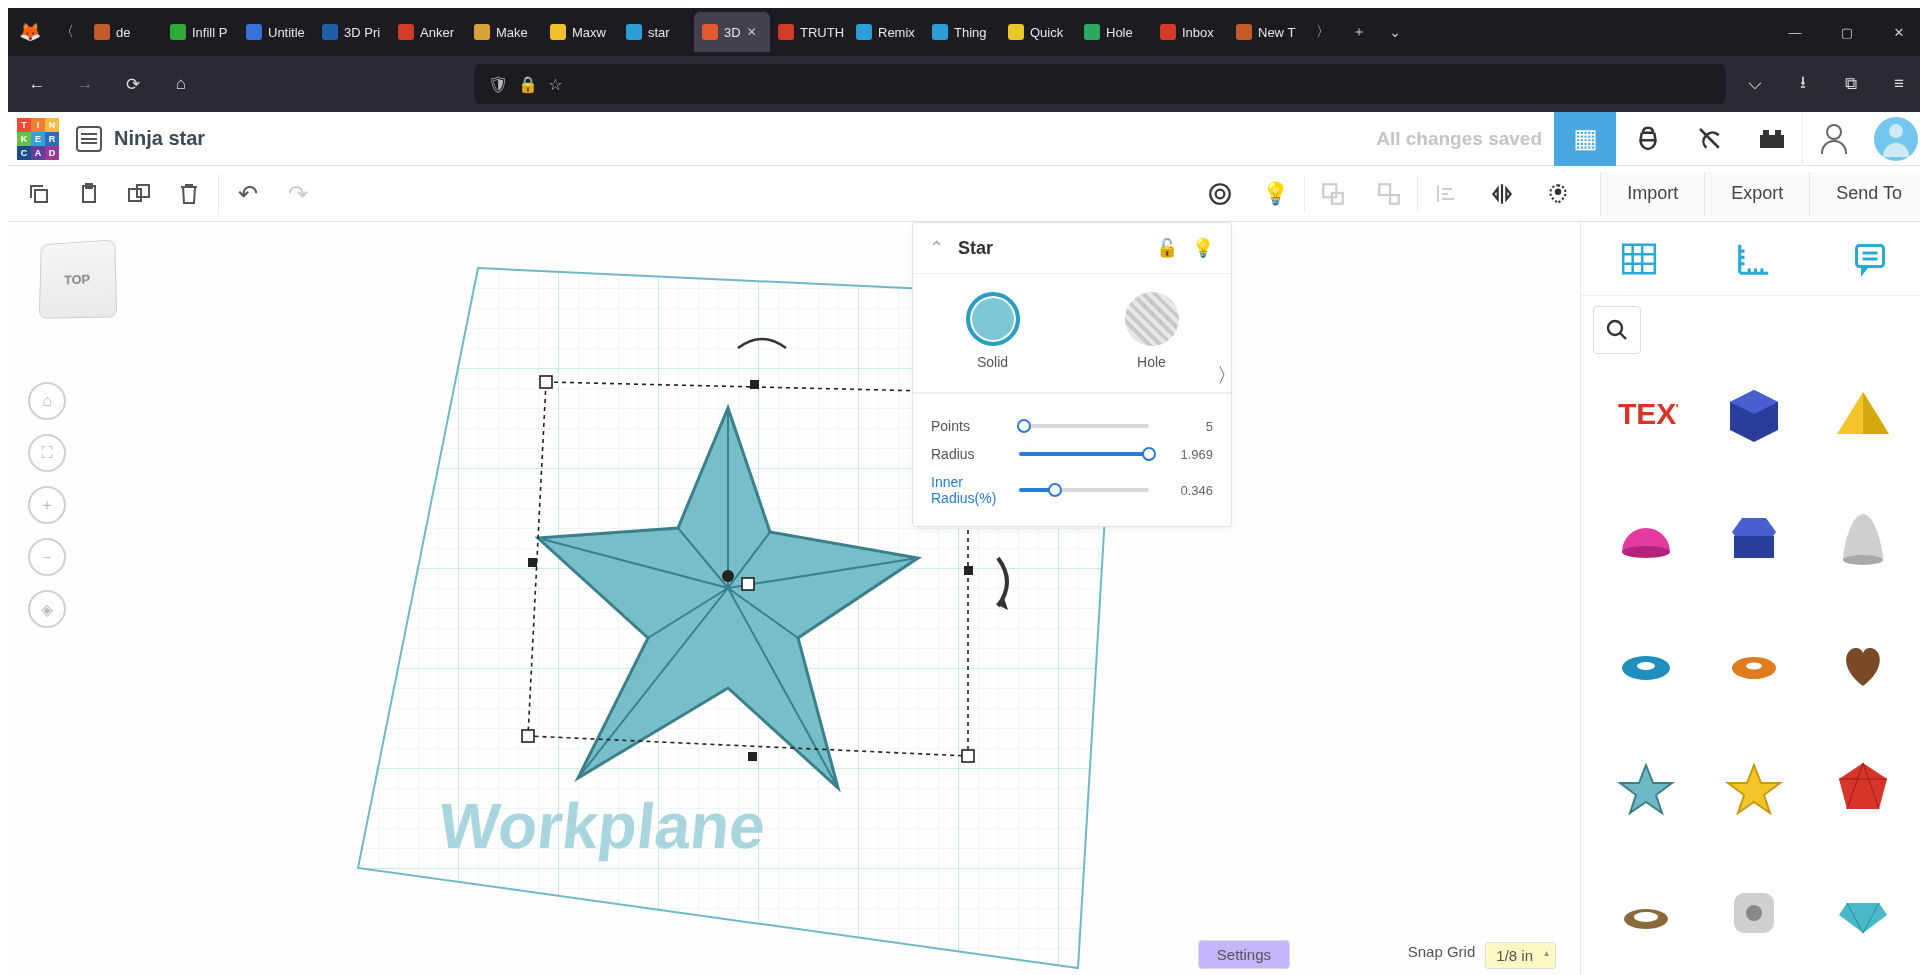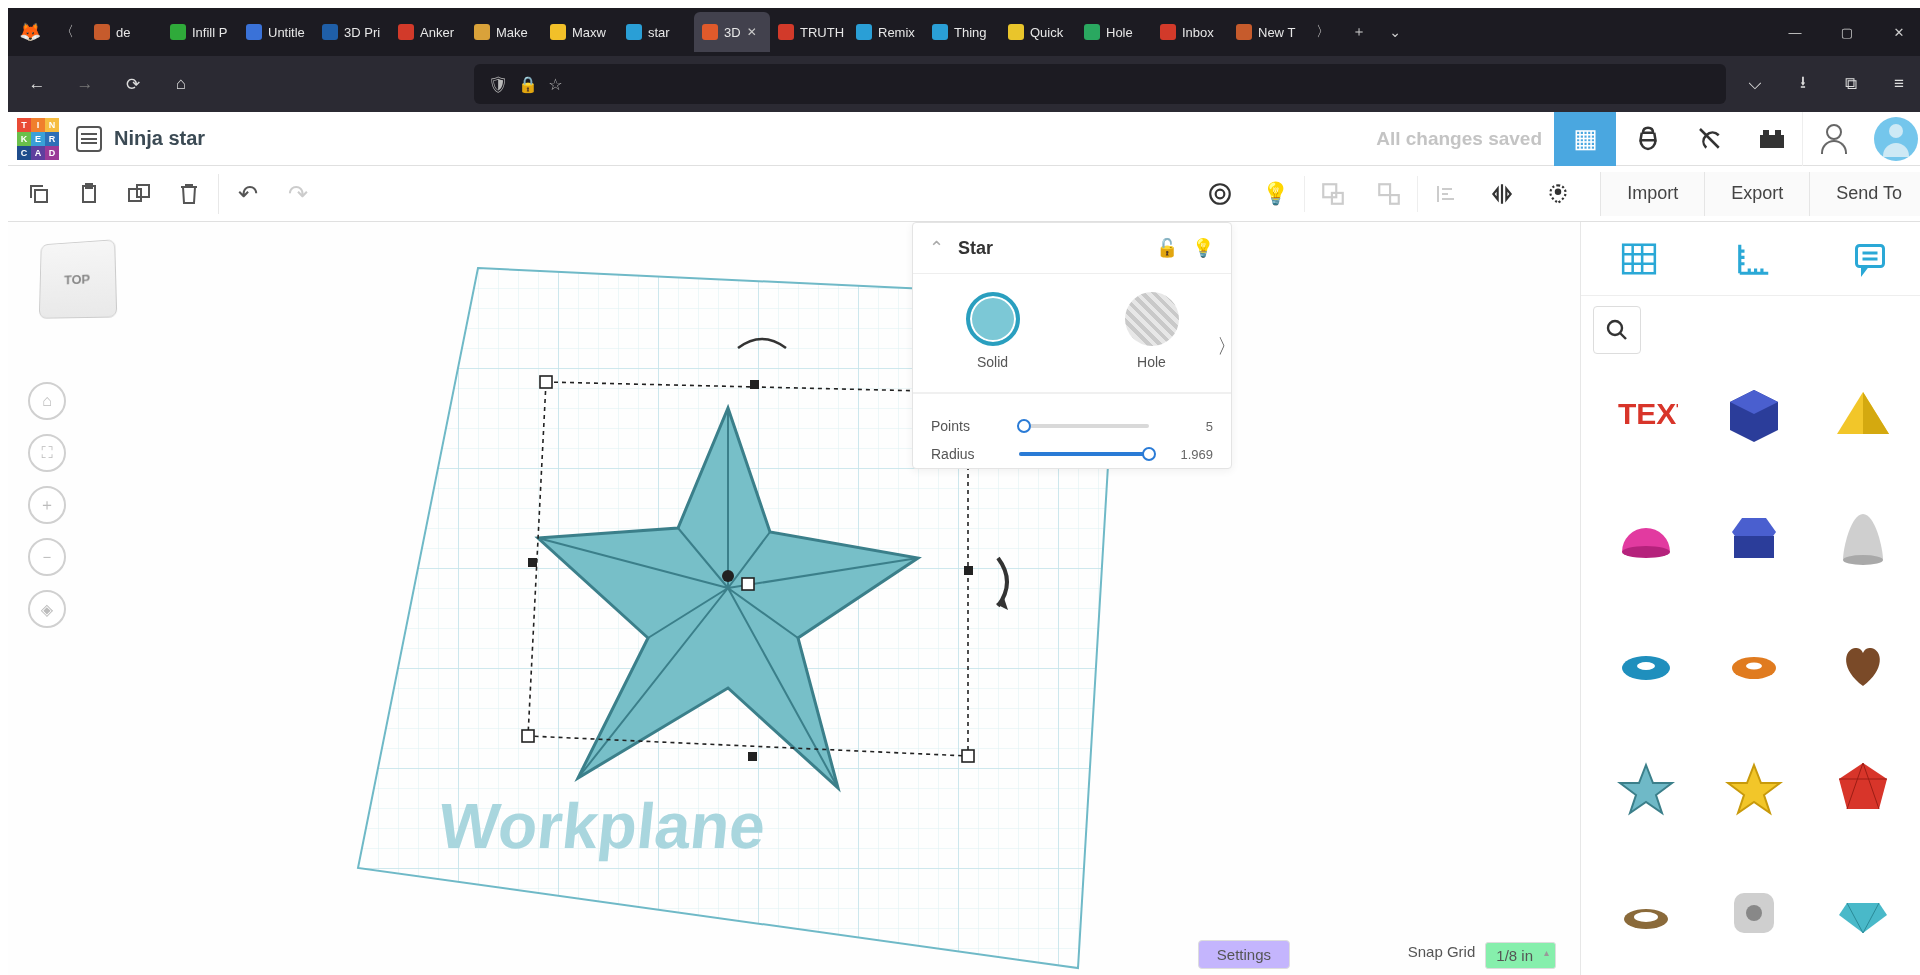--- a/index.html
+++ b/index.html
@@ -85,21 +85,21 @@
     .main { display: flex; height: calc(975px - 48px - 56px - 54px - 56px); position:relative; background:#fefefe;}
     .canvas-area { flex: 1; position: relative; background:#fefefe; overflow:hidden;}
     .viewcube{position:absolute;top:18px;left:30px;width:78px;height:78px;background:linear-gradient(#f6f6f6,#e9e9e9);border:1px solid #ccc;border-radius:8px;display:flex;align-items:center;justify-content:center;color:#888;font-size:13px;font-weight:700;transform:perspective(300px) rotateX(12deg) rotateY(-12deg);}
     .nav-stack{position:absolute;top:160px;left:20px;display:flex;flex-direction:column;gap:14px;}
     .nav-circ{width:38px;height:38px;border:2px solid #d0d0d0;border-radius:50%;display:flex;align-items:center;justify-content:center;color:#bbb;font-size:16px;background:#fff;cursor:pointer;}
 
     .workplane{position:absolute;left:320px;top:36px;width:820px;height:720px;}
     .workplane svg{width:100%;height:100%;}
     .settings-chip{position:absolute;right:290px;bottom:14px;background:#c4b5fd;border:1px solid #ddd;border-radius:4px;padding:5px 18px;font-size:15px;color:#555;cursor:pointer;}
     .snap-grid{position:absolute;right:24px;bottom:14px;display:flex;align-items:center;gap:10px;font-size:15px;color:#555;}
-    .snap-select{border:1px solid #ddd;padding:4px 22px 4px 10px;border-radius:3px;background:#86efac;position:relative;margin-top:8px;}
+    .snap-select{border:1px solid #ddd;padding:4px 22px 4px 10px;border-radius:3px;background:#fef9c3;position:relative;margin-top:8px;}
     .snap-select::after{content:"▴";position:absolute;right:6px;top:4px;font-size:10px;color:#999;}
 
     
     .inspector{position:absolute;top:0;right:348px;width:320px;background:#fff;border:1px solid #e4e4e4;border-radius:4px;box-shadow:0 2px 8px rgba(0,0,0,.06);padding:0;}
     .insp-head{display:flex;align-items:center;padding:14px 16px;gap:14px;border-bottom:1px solid #eee;}
     .insp-title{font-size:18px;font-weight:700;color:#333;}
     .insp-head .spacer{flex:1;}
     .insp-icn{color:#aaa;font-size:18px;}
     .solid-hole{display:flex;justify-content:space-around;align-items:flex-start;padding:18px 0 4px;}
     .sh-item{display:flex;flex-direction:column;align-items:center;gap:8px;}
@@ -449,20 +449,28 @@
         <div class="param-value">5</div>
       </div>
       <div class="param-row">
         <div class="param-label">Radius</div>
         <div class="param-track">
             <div class="filled" style="width:100%"></div>
             <div class="param-thumb" style="left:100%"></div>
           </div>
         <div class="param-value">1.969</div>
       </div>
+      <div class="param-row" style="padding-bottom:20px;">
+        <div class="param-label blue">Inner Radius(%)</div>
+        <div class="param-track">
+            <div class="filled" style="width:28%"></div>
+            <div class="param-thumb" style="left:28%"></div>
+          </div>
+        <div class="param-value">0.346</div>
+      </div>
       <div class="collapse-flag">〉</div>
     </div>
 
     <div class="settings-chip">Settings</div>
     <div class="snap-grid">
       <span>Snap Grid</span>
       <span class="snap-select">1/8 in</span>
     </div>
   </div>
 

